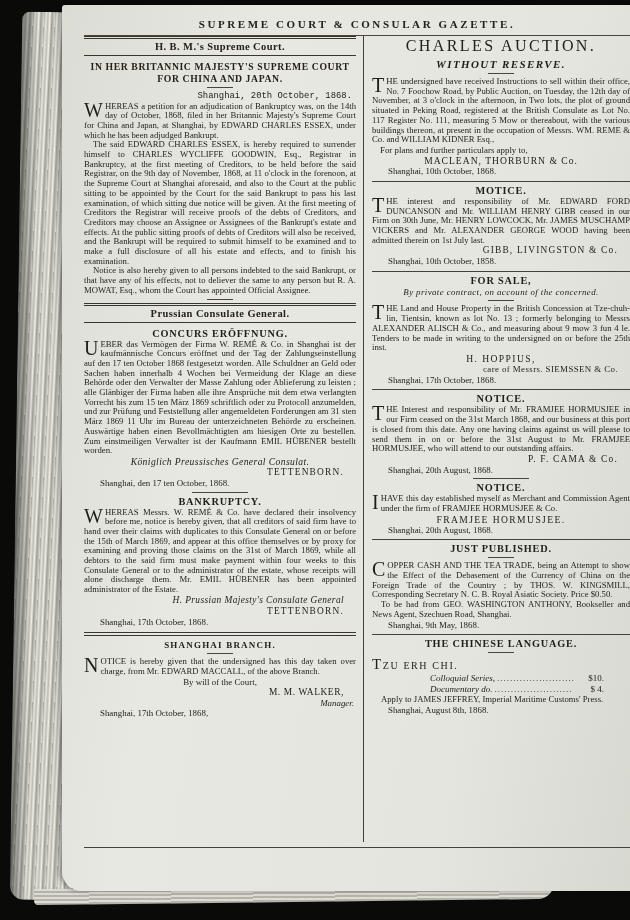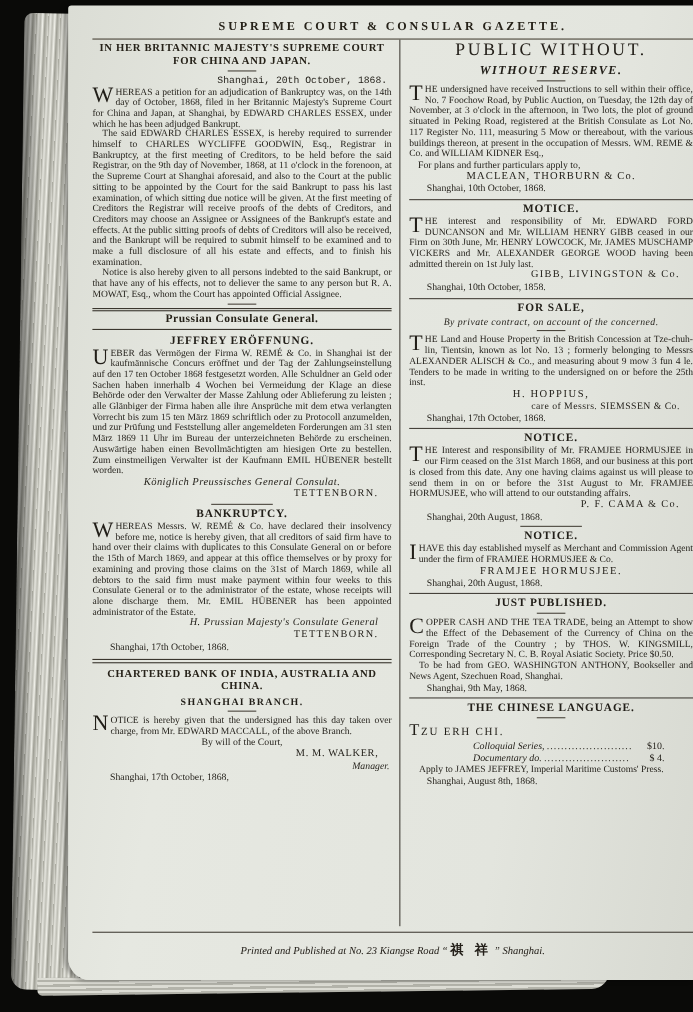--- a/index.html
+++ b/index.html
@@ -89,75 +89,76 @@
 
   <div class="paper">
     <div class="content">
 
       <div class="masthead">SUPREME COURT &amp; CONSULAR GAZETTE.</div>
 
       <div class="columns">
 
         <div class="col-left">
 
+          <div class="headbox">H. B. M.'s Supreme Court.</div>
 
           <div>
             <div class="article-title">IN HER BRITANNIC MAJESTY'S SUPREME COURT FOR CHINA AND JAPAN.</div>
             <div class="subdiv"></div>
             <div class="dateline tr">Shanghai, 20th October, 1868.</div>
             <div class="body-text">
               <span class="dc">W</span><span>HEREAS a petition for an adjudication of Bankruptcy was, on the 14th day of October, 1868, filed in her Britannic Majesty's Supreme Court for China and Japan, at Shanghai, by EDWARD CHARLES ESSEX, under which he has been adjudged Bankrupt.</span>
             </div>
             <div class="body-text indent">The said EDWARD CHARLES ESSEX, is hereby required to surrender himself to CHARLES WYCLIFFE GOODWIN, Esq., Registrar in Bankruptcy, at the first meeting of Creditors, to be held before the said Registrar, on the 9th day of November, 1868, at 11 o'clock in the forenoon, at the Supreme Court at Shanghai aforesaid, and also to the Court at the public sitting to be appointed by the Court for the said Bankrupt to pass his last examination, of which sitting due notice will be given.  At the first meeting of Creditors the Registrar will receive proofs of the debts of Creditors, and Creditors may choose an Assignee or Assignees of the Bankrupt's estate and effects.  At the public sitting proofs of debts of Creditors will also be received, and the Bankrupt will be required to submit himself to be examined and to make a full disclosure of all his estate and effects, and to finish his examination.</div>
             <div class="body-text indent">Notice is also hereby given to all persons indebted to the said Bankrupt, or that have any of his effects, not to deliever the same to any person but R. A. MOWAT, Esq., whom the Court has appointed Official Assignee.</div>
             <div class="subdiv"></div>
           </div>
 
           <div class="headbox">Prussian Consulate General.</div>
 
           <div>
-            <div class="sec-title">JEFFREY ERÖFFNUNG.</div>
+            <div class="sec-title">CONCURS ERÖFFNUNG.</div>
             <div class="body-text">
               <span class="dc">U</span><span>EBER das Vermögen der Firma W. REMÉ &amp; Co. in Shanghai ist der kaufmännische Concurs eröffnet und der Tag der Zahlungseinstellung auf den 17 ten October 1868 festgesetzt worden.  Alle Schuldner an Geld oder Sachen haben innerhalb 4 Wochen bei Vermeidung der Klage an diese Behörde oder den Verwalter der Masse Zahlung oder Ablieferung zu leisten ; alle Glänbiger der Firma haben alle ihre Ansprüche mit dem etwa verlangten Vorrecht bis zum 15 ten März 1869 schriftlich oder zu Protocoll anzumelden, und zur Prüfung und Feststellung aller angemeldeten Forderungen am 31 sten März 1869 11 Uhr im Bureau der unterzeichneten Behörde zu erscheinen.  Auswärtige haben einen Bevollmächtigten am hiesigen Orte zu bestellen.  Zum einstmeiligen Verwalter ist der Kaufmann EMIL HÜBENER bestellt worden.</span>
             </div>
             <div class="sig-center italic">Königlich Preussisches General Consulat.</div>
             <div class="sig-right">TETTENBORN.</div>
+            <div class="dateline dl">Shanghai, den 17 ten October, 1868.</div>
             <div class="midrule"></div>
           </div>
 
           <div>
             <div class="sec-title">BANKRUPTCY.</div>
             <div class="body-text">
               <span class="dc">W</span><span>HEREAS Messrs. W. REMÉ &amp; Co. have declared their insolvency before me, notice is hereby given, that all creditors of said firm have to hand over their claims with duplicates to this Consulate General on or before the 15th of March 1869, and appear at this office themselves or by proxy for examining and proving those claims on the 31st of March 1869, while all debtors to the said firm must make payment within four weeks to this Consulate General or to the administrator of the estate, whose receipts will alone discharge them.  Mr. EMIL HÜBENER has been appointed administrator of the Estate.</span>
             </div>
             <div class="sig-right italic">H. Prussian Majesty's Consulate General</div>
             <div class="sig-right">TETTENBORN.</div>
             <div class="dateline dl">Shanghai, 17th October, 1868.</div>
           </div>
 
           <div class="dblrule"></div>
 
           <div>
-            <div class="article-title">CHARTERED BANK OF INDIA, AUSTRALIA AND CHINA.</div>
             <div class="sec-title" style="font-size:9px; letter-spacing:1.2px; margin-top:3px;">SHANGHAI BRANCH.</div>
             <div class="subdiv"></div>
             <div class="body-text">
               <span class="dc">N</span><span>OTICE is hereby given that the undersigned has this day taken over charge, from Mr. EDWARD MACCALL, of the above Branch.</span>
             </div>
             <div class="dateline center">By will of the Court,</div>
             <div class="sig-right" style="letter-spacing:0.6px;">M. M. WALKER,</div>
             <div class="role">Manager.</div>
             <div class="dateline dl">Shanghai, 17th October, 1868,</div>
           </div>
         </div>
 
         <div class="col-right">
 
           <div>
-            <div class="big-title">PUBLIC WITHOUT.</div>
+            <div class="big-title">CHARLES AUCTION.</div>
             <div class="res-title">WITHOUT RESERVE.</div>
             <div class="subdiv"></div>
             <div class="body-text">
               <span class="dc">T</span><span>HE undersigned have received Instructions to sell within their office, No. 7 Foochow Road, by Public Auction, on Tuesday, the 12th day of November, at 3 o'clock in the afternoon, in Two lots, the plot of ground situated in Peking Road, registered at the British Consulate as Lot No. 117 Register No. 111, measuring 5 Mow or thereabout, with the various buildings thereon, at present in the occupation of Messrs. WM. REME &amp; Co. and WILLIAM KIDNER Esq.,</span>
             </div>
             <div class="dateline" style="padding-left:8px;">For plans and further particulars apply to,</div>
             <div class="sig-center">MACLEAN, THORBURN &amp; Co.</div>
             <div class="dateline dl">Shanghai, 10th October, 1868.</div>
           </div>
 
@@ -239,21 +240,16 @@
               <span class="price-val">$ 4.</span>
             </div>
             <div class="body-text indent">Apply to JAMES JEFFREY, Imperial Maritime Customs' Press.</div>
             <div class="dateline dl">Shanghai, August 8th, 1868.</div>
           </div>
 
         </div>
       </div>
 
       <div class="footer-rule"></div>
-      <div class="footer">
-        <span>Printed and Published at No. 23 Kiangse Road  “</span>
-        <span class="cjk">祺 祥</span>
-        <span>”  Shanghai.</span>
-      </div>
 
     </div>
   </div>
 </div>
 
 </body></html>

